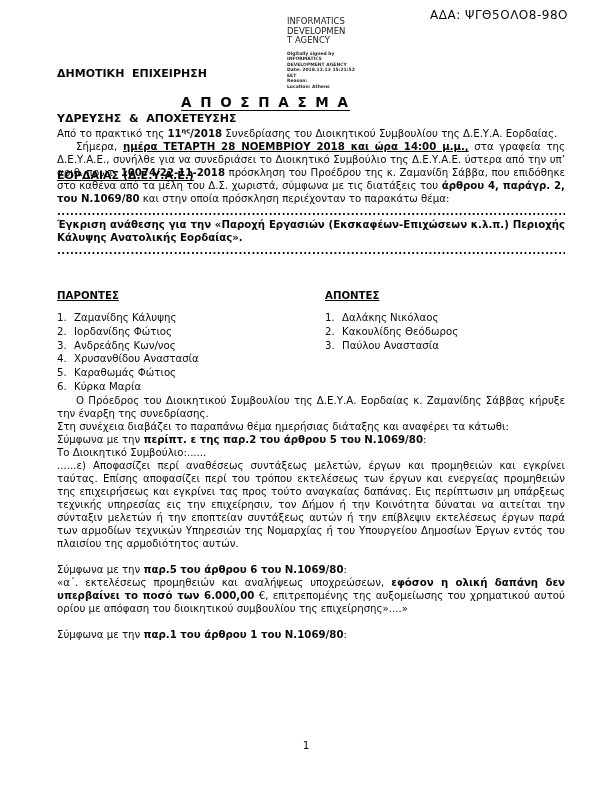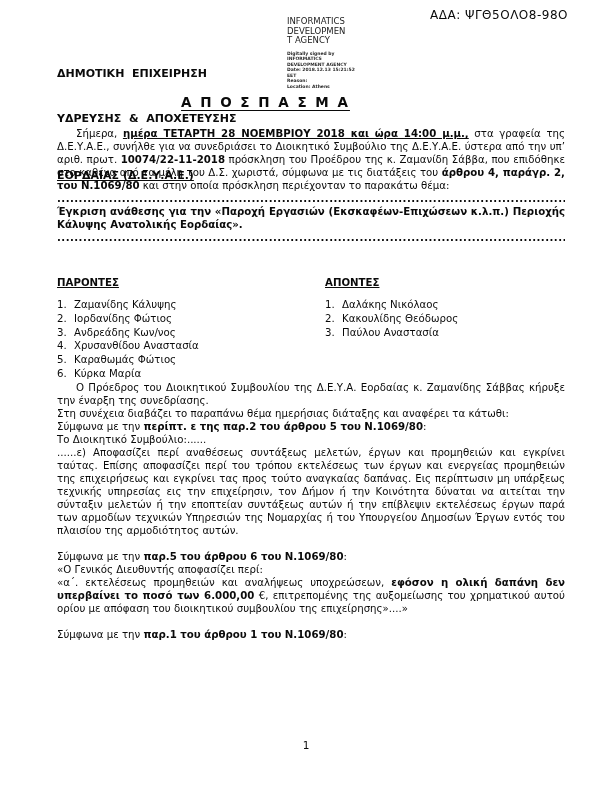--- a/index.html
+++ b/index.html
@@ -83,20 +83,21 @@
     <div>ΔΗΜΟΤΙΚΗ  ΕΠΙΧΕΙΡΗΣΗ</div>
     <div>ΥΔΡΕΥΣΗΣ  &amp;  ΑΠΟΧΕΤΕΥΣΗΣ</div>
     <div class="u3">ΕΟΡΔΑΙΑΣ (Δ.Ε.Υ.Α.Ε.)</div>
   </div>
 
   <div class="doc-title">
     <span>Α Π Ο Σ Π Α Σ Μ Α</span>
   </div>
 
   <div class="body">
+      <div class="para"><span>Από το πρακτικό της </span><span class="b">11</span><sup class="b">ης</sup><span class="b">/2018</span><span> Συνεδρίασης του Διοικητικού Συμβουλίου της Δ.Ε.Υ.Α. Εορδαίας.</span></div>
       <div class="para indent"><span>Σήμερα, </span><span class="b u">ημέρα ΤΕΤΑΡΤΗ 28 ΝΟΕΜΒΡΙΟΥ 2018 και ώρα 14:00 μ.μ.,</span><span> στα γραφεία της Δ.Ε.Υ.Α.Ε., συνήλθε για να συνεδριάσει το Διοικητικό Συμβούλιο της Δ.Ε.Υ.Α.Ε. ύστερα από την υπ’ αριθ. πρωτ. </span><span class="b">10074/22-11-2018</span><span> πρόσκληση του Προέδρου της κ. Ζαμανίδη Σάββα, που επιδόθηκε στο καθένα από τα μέλη του Δ.Σ. χωριστά, σύμφωνα με τις διατάξεις του </span><span class="b">άρθρου 4, παράγρ. 2, του Ν.1069/80</span><span> και στην οποία πρόσκληση περιέχονταν το παρακάτω θέμα:</span></div>
       <div class="dots">.....................................................................................................................................................................</div>
       <div class="para"><span class="b">Έγκριση ανάθεσης για την «Παροχή Εργασιών (Εκσκαφέων-Επιχώσεων κ.λ.π.) Περιοχής Κάλυψης Ανατολικής Εορδαίας».</span></div>
       <div class="dots">.....................................................................................................................................................................</div>
       <div class="att">
         <div class="att-col-left"><span class="att-header">ΠΑΡΟΝΤΕΣ</span><div class="att-list">
             <div class="att-row">
               <span class="att-num">1.</span>
               <span>Ζαμανίδης Κάλυψης</span>
             </div>
@@ -136,21 +137,20 @@
             </div>
           </div></div>
       </div>
       <div class="para indent"><span>Ο Πρόεδρος του Διοικητικού Συμβουλίου της Δ.Ε.Υ.Α. Εορδαίας κ. Ζαμανίδης Σάββας κήρυξε την έναρξη της συνεδρίασης.</span></div>
       <div class="para"><span>Στη συνέχεια διαβάζει το παραπάνω θέμα ημερήσιας διάταξης και αναφέρει τα κάτωθι:</span></div>
       <div class="para"><span>Σύμφωνα με την </span><span class="b">περίπτ. ε της παρ.2 του άρθρου 5 του Ν.1069/80</span><span>:</span></div>
       <div class="para"><span>Το Διοικητικό Συμβούλιο:......</span></div>
       <div class="para"><span>......ε) Αποφασίζει περί αναθέσεως συντάξεως μελετών, έργων και προμηθειών και εγκρίνει ταύτας. Επίσης αποφασίζει περί του τρόπου εκτελέσεως των έργων και ενεργείας προμηθειών της επιχειρήσεως και εγκρίνει τας προς τούτο αναγκαίας δαπάνας. Εις περίπτωσιν μη υπάρξεως τεχνικής υπηρεσίας εις την επιχείρησιν, τον Δήμον ή την Κοινότητα δύναται να αιτείται την σύνταξιν μελετών ή την εποπτείαν συντάξεως αυτών ή την επίβλεψιν εκτελέσεως έργων παρά των αρμοδίων τεχνικών Υπηρεσιών της Νομαρχίας ή του Υπουργείου Δημοσίων Έργων εντός του πλαισίου της αρμοδιότητος αυτών.</span></div>
       <div class="blank"></div>
       <div class="para"><span>Σύμφωνα με την </span><span class="b">παρ.5 του άρθρου 6 του Ν.1069/80</span><span>:</span></div>
-      <div class="para"><span>«Ο Γενικός Διευθυντής αποφασίζει περί:</span></div>
       <div class="para"><span>«α΄. εκτελέσεως προμηθειών και αναλήψεως υποχρεώσεων, </span><span class="b">εφόσον η ολική δαπάνη δεν υπερβαίνει το ποσό των 6.000,00</span><span> €, επιτρεπομένης της αυξομείωσης του χρηματικού αυτού ορίου με απόφαση του διοικητικού συμβουλίου της επιχείρησης»....»</span></div>
       <div class="blank"></div>
       <div class="para"><span>Σύμφωνα με την </span><span class="b">παρ.1 του άρθρου 1 του Ν.1069/80</span><span>:</span></div>
     </div>
 
   <div class="page-number">1</div>
 
 </div>
 
 </body></html>

